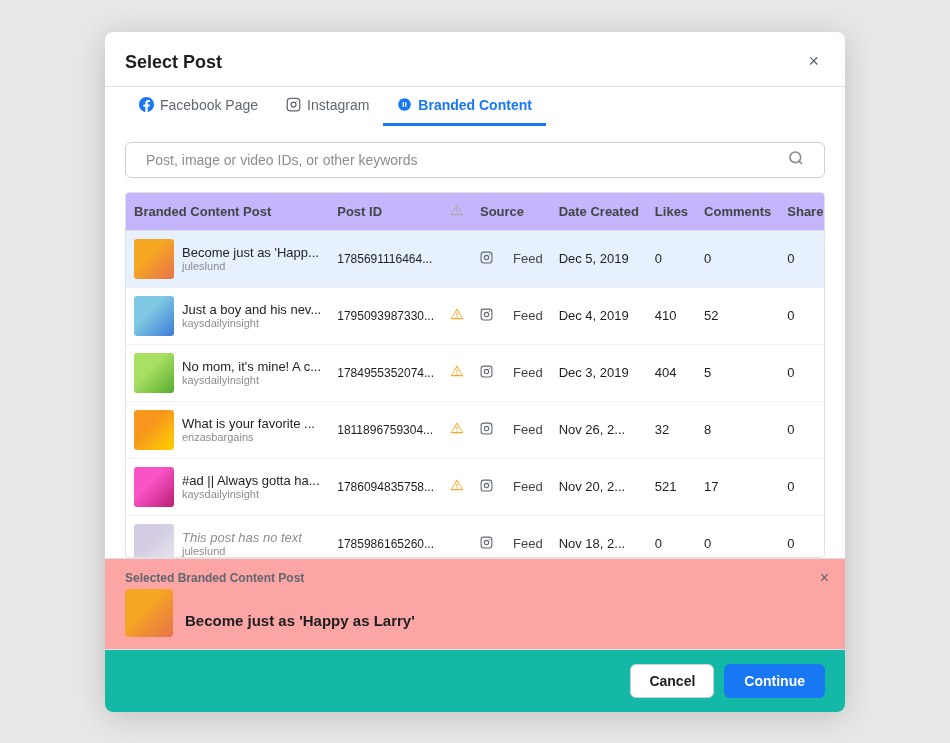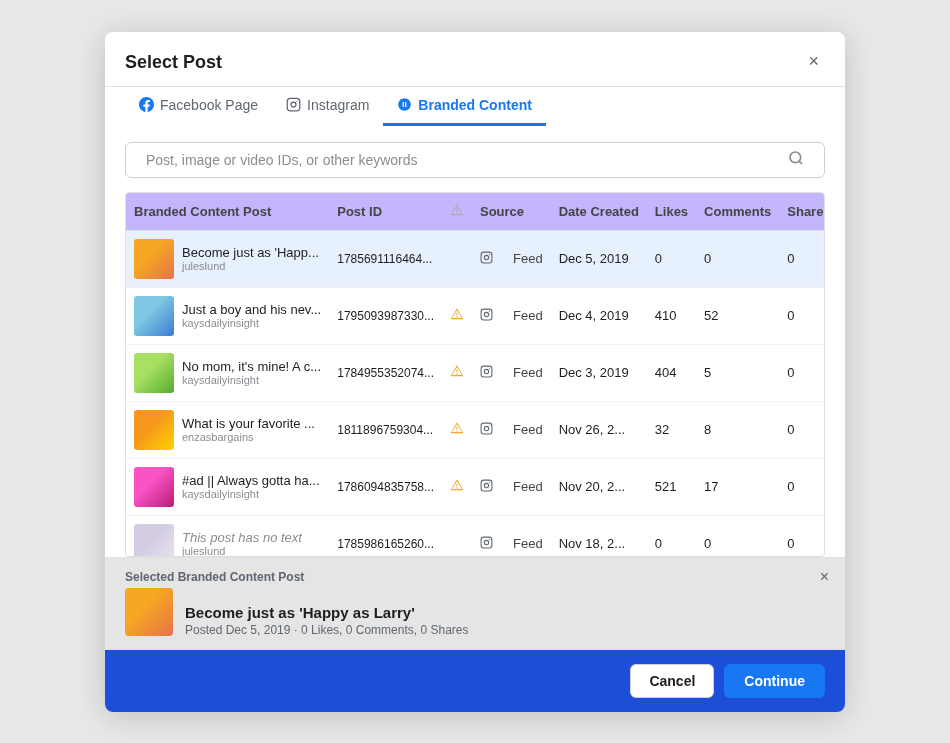--- a/index.html
+++ b/index.html
@@ -185,21 +185,21 @@
     }
     .source-cell {
       display: flex;
       align-items: flex-start;
       gap: 20px;
       color: #444;
       font-size: 13px;
     }
     .alert-col { text-align: center; width: 24px; }
     .selected-bar {
-      background: #e5e5e5;
+      background: #fca5a5;
       border-top: 1px solid #e0e0e0;
       padding: 12px 20px;
       display: flex;
       align-items: flex-end;
       gap: 12px;
       position: relative;
     }
     .selected-bar-close {
       position: absolute;
       right: 16px;
@@ -234,21 +234,21 @@
       font-size: 12px;
       color: #606770;
       margin-top: 2px;
     }
     .modal-footer {
       display: flex;
       justify-content: flex-end;
       gap: 10px;
       padding: 14px 20px;
       border-top: 1px solid #e0e0e0;
-      background: #1d4ed8;
+      background: #14b8a6;
     }
     .btn-cancel {
       background: #fff;
       border: 1px solid #ccd0d5;
       border-radius: 6px;
       padding: 8px 18px;
       font-size: 14px;
       font-weight: 600;
       color: #1c1e21;
       cursor: pointer;
@@ -522,21 +522,20 @@
 
     <div class="selected-bar">
       <div style="width:100%">
         <div class="selected-label">Selected Branded Content Post</div>
         <div style="display:flex;align-items:center;gap:12px;margin-top:4px;">
           <div class="selected-thumb">
             <div class="selected-thumb-inner"></div>
           </div>
           <div class="selected-content">
             <span class="selected-title">Become just as 'Happy as Larry'</span>
-            <span class="selected-meta">Posted Dec 5, 2019 · 0 Likes, 0 Comments, 0 Shares</span>
           </div>
         </div>
       </div>
       <button class="selected-bar-close">×</button>
     </div>
 
     <div class="modal-footer">
       <button class="btn-cancel">Cancel</button>
       <button class="btn-continue">Continue</button>
     </div>

